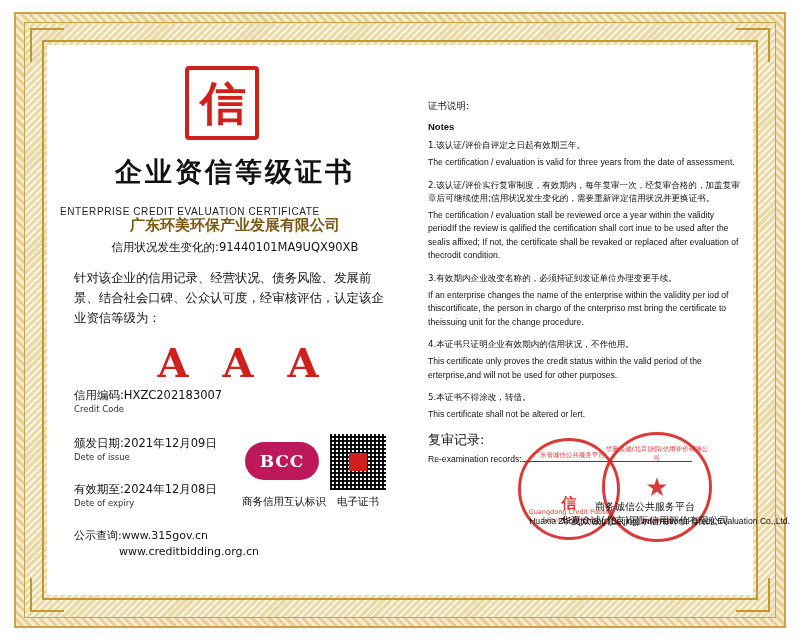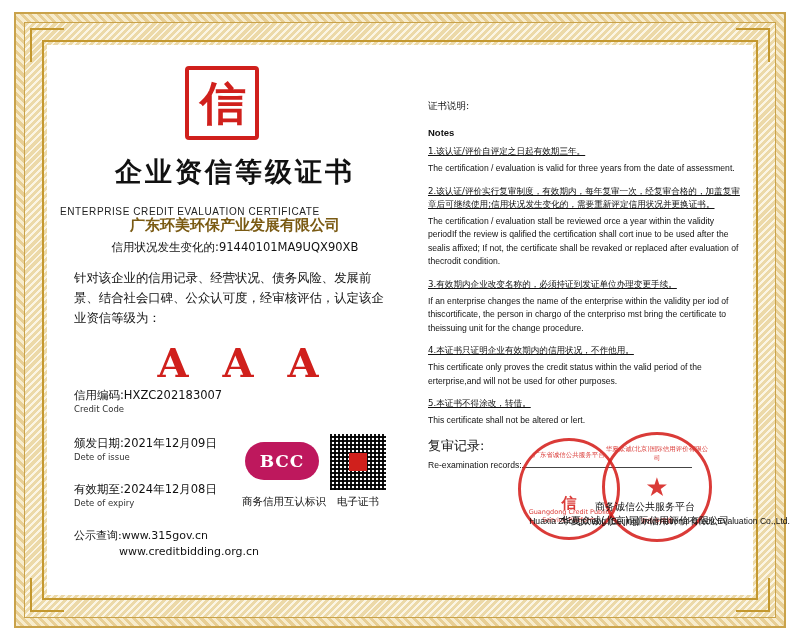--- a/index.html
+++ b/index.html
@@ -209,35 +209,34 @@
   
   .right-col {
     position: absolute;
     left: 428px; top: 100px;
     width: 312px;
   }
   .notes-title-cn {
     font-family: "DejaVu Sans", sans-serif;
     font-size: 9.5px;
     color: #111111;
-    margin-bottom: 14px;
+    margin-bottom: 8px;
   }
   .notes-title-en {
     font-size: 9.5px;
     font-weight: bold;
     color: #111111;
     margin-bottom: 7px;
   }
   .note-cn {
     font-family: "DejaVu Sans", sans-serif;
     font-size: 8.6px;
     line-height: 13px;
     color: #111111;
     margin-bottom: 4px;
-    text-decoration: underline;
   }
   .note-en {
     font-size: 8.6px;
     line-height: 13.5px;
     color: #111111;
     margin-bottom: 9px;
   }
   .reexam-cn {
     font-family: "DejaVu Sans", sans-serif;
     font-size: 13px;

